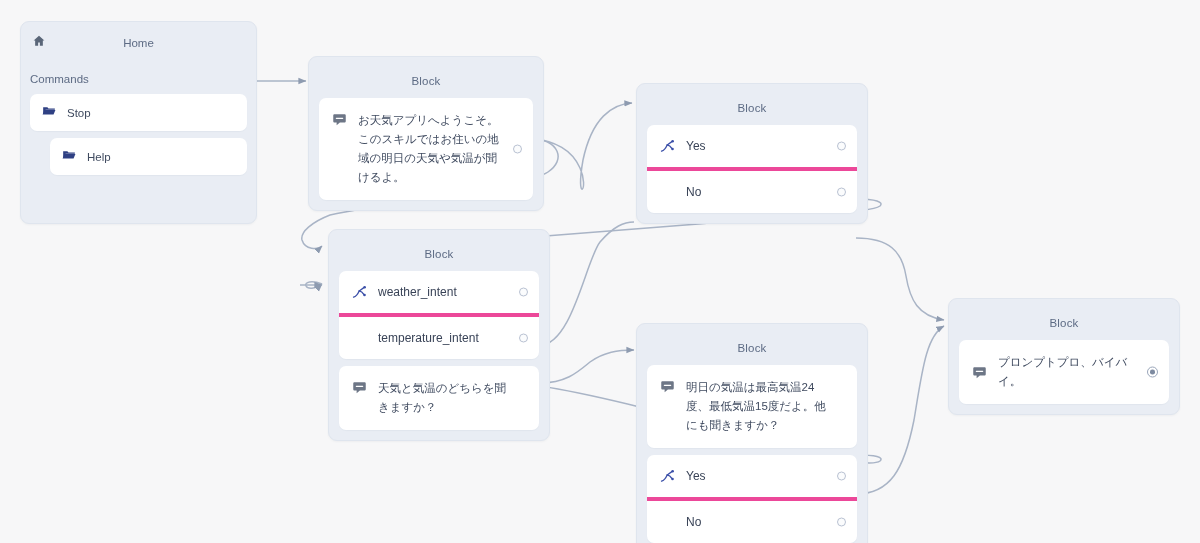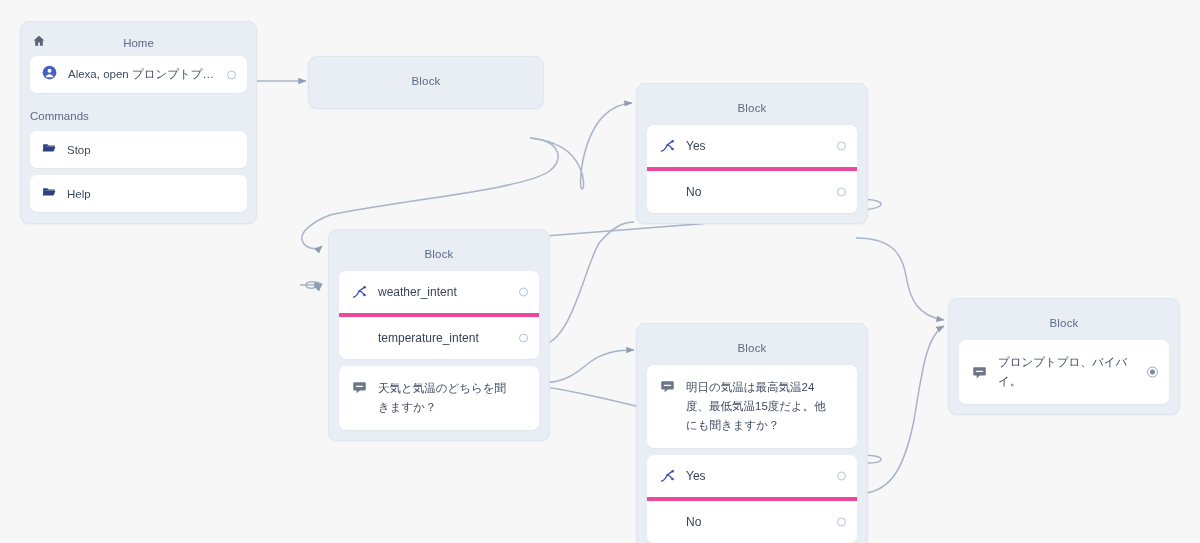--- a/index.html
+++ b/index.html
@@ -153,21 +153,21 @@
   .list-card {
     background: #fff;
     border-radius: 7px;
     height: 37px;
     display: flex;
     align-items: center;
     padding: 0 11px 0 12px;
     position: relative;
     box-shadow: 0 1px 1px rgba(60,70,90,0.04);
   }
-  .list-card + .list-card { margin-top: 7px; }
+  .list-card + .list-card { margin-top: 7px; margin-left: 20px; }
   .list-card .lc-ico { flex: 0 0 auto; margin-right: 11px; display:block; }
   .list-card .lc-text {
     font-size: 11.5px;
     color: #3f4a5f;
     white-space: nowrap;
     overflow: hidden;
     text-overflow: ellipsis;
     flex: 1 1 auto;
     padding-right: 14px;
   }
@@ -215,31 +215,20 @@
   <div id="home-panel">
     <div class="panel-head">
       <span class="home-ico">
         <svg width="14" height="14" viewBox="0 0 24 24" aria-hidden="true">
           <path d="M12 3.2 2.8 11h2.6v9.3h5.1v-5.6h3v5.6h5.1V11h2.6z" fill="#5a6678"></path>
         </svg>
       </span>
       <span class="panel-label">Home</span>
     </div>
 
-    <div class="list-card">
-      <span class="lc-ico">
-        <svg width="15" height="15" viewBox="0 0 24 24" aria-hidden="true">
-          <circle cx="12" cy="12" r="11" fill="#4a5fc1"></circle>
-          <circle cx="12" cy="9.2" r="3.1" fill="#ffffff"></circle>
-          <path d="M5.6 19.4c1.2-3.2 3.6-4.8 6.4-4.8s5.2 1.6 6.4 4.8z" fill="#ffffff"></path>
-        </svg>
-      </span>
-      <span class="lc-text">Alexa, open プロンプトプロ...</span>
-      <span class="port mid"></span>
-    </div>
 
     <div class="section-label">Commands</div>
 
     <div class="list-card">
       <span class="lc-ico">
         <svg width="14" height="14" viewBox="0 0 24 24" aria-hidden="true">
           <path d="M2 5.6h7.2l1.9 2.2H22v2.1H6.2L3.1 17H2z" fill="#2f4083"></path>
           <path d="M4.2 10.4H23l-3.2 7.4H1z" fill="#2f4083"></path>
         </svg>
       </span>
@@ -252,20 +241,32 @@
           <path d="M2 5.6h7.2l1.9 2.2H22v2.1H6.2L3.1 17H2z" fill="#2f4083"></path>
           <path d="M4.2 10.4H23l-3.2 7.4H1z" fill="#2f4083"></path>
         </svg>
       </span>
       <span class="lc-text">Help</span>
     </div>
   </div>
 
   <div class="node" style="left:308px; top:56px; width:236px;">
     <div class="node-title">Block</div>
+    <div class="card">
+      <div class="row">
+        <span class="row-ico">
+          <svg width="15" height="15" viewBox="0 0 24 24" aria-hidden="true">
+            <path d="M4 3.6h16c1.1 0 2 .9 2 2v9.2c0 1.1-.9 2-2 2h-7.4L7.4 21v-4.2H4c-1.1 0-2-.9-2-2V5.6c0-1.1.9-2 2-2z" fill="#6d7686"></path>
+            <rect x="6" y="9.2" width="12" height="1.9" rx=".95" fill="#ffffff"></rect>
+          </svg>
+        </span>
+        <span class="row-text">お天気アプリへようこそ。このスキルではお住いの地域の明日の天気や気温が聞けるよ。</span>
+        <span class="port mid"></span>
+      </div>
+    </div>
   </div>
 
   <div class="node" style="left:328px; top:229px; width:222px;">
     <div class="node-title">Block</div>
     <div class="card">
       <div class="row center">
         <span class="row-ico">
           <svg width="15" height="15" viewBox="0 0 24 24" aria-hidden="true">
             <path d="M2.5 19.5C7 18 9.5 14 11.5 9.5" stroke="#3b4fa8" stroke-width="2.1" fill="none" stroke-linecap="round"></path>
             <path d="M11.5 9.5 19 4.2" stroke="#3b4fa8" stroke-width="2.1" fill="none" stroke-linecap="round"></path>

